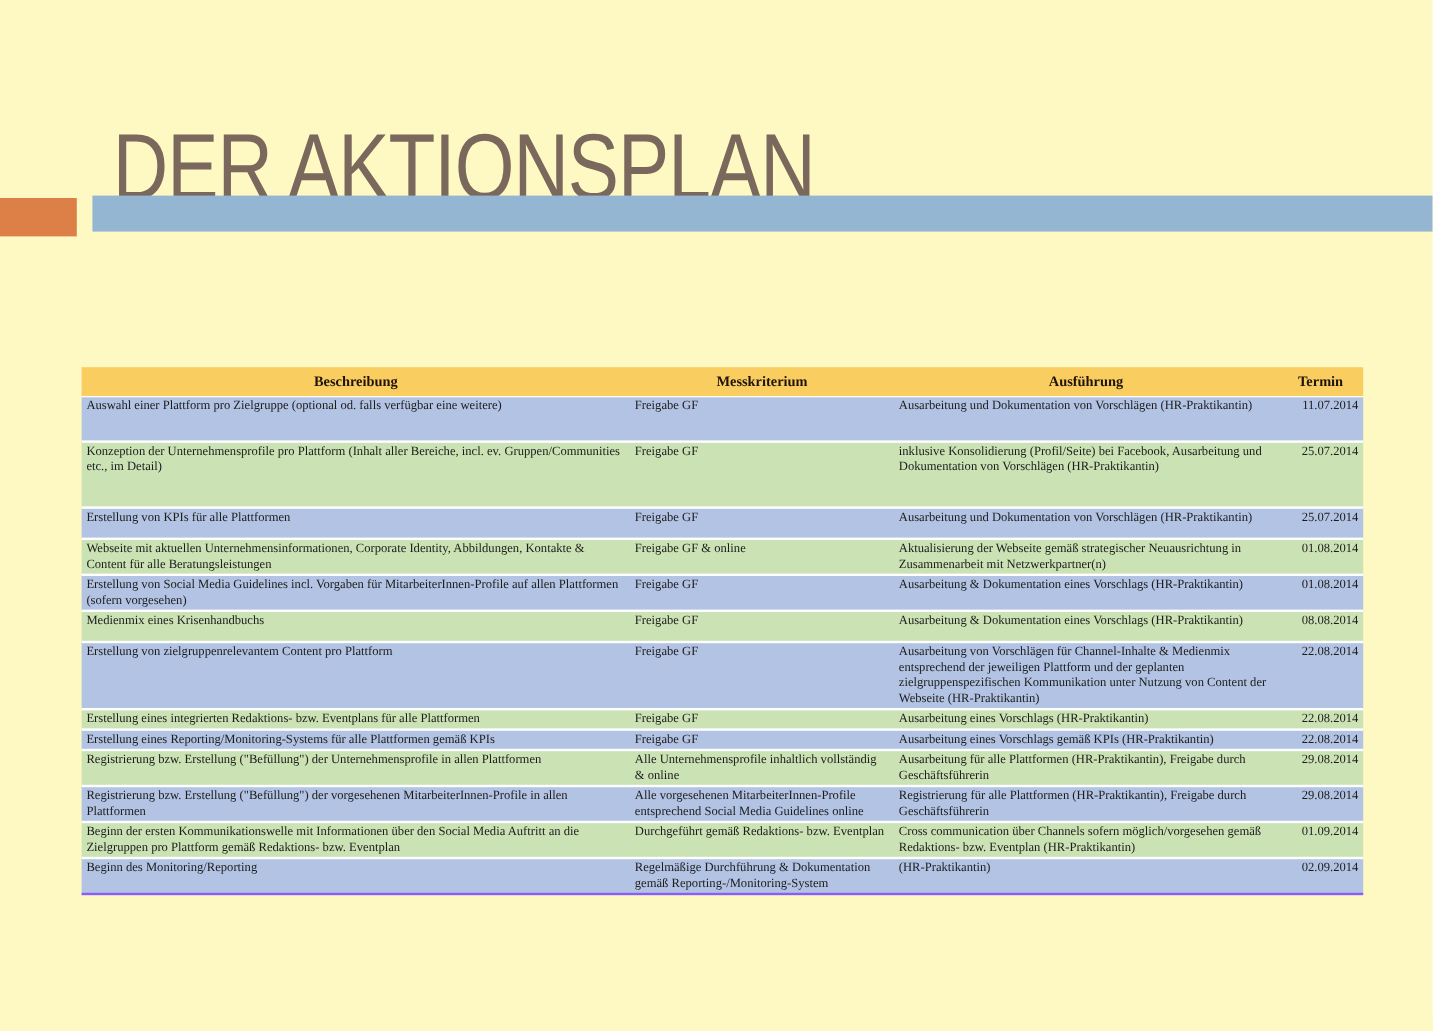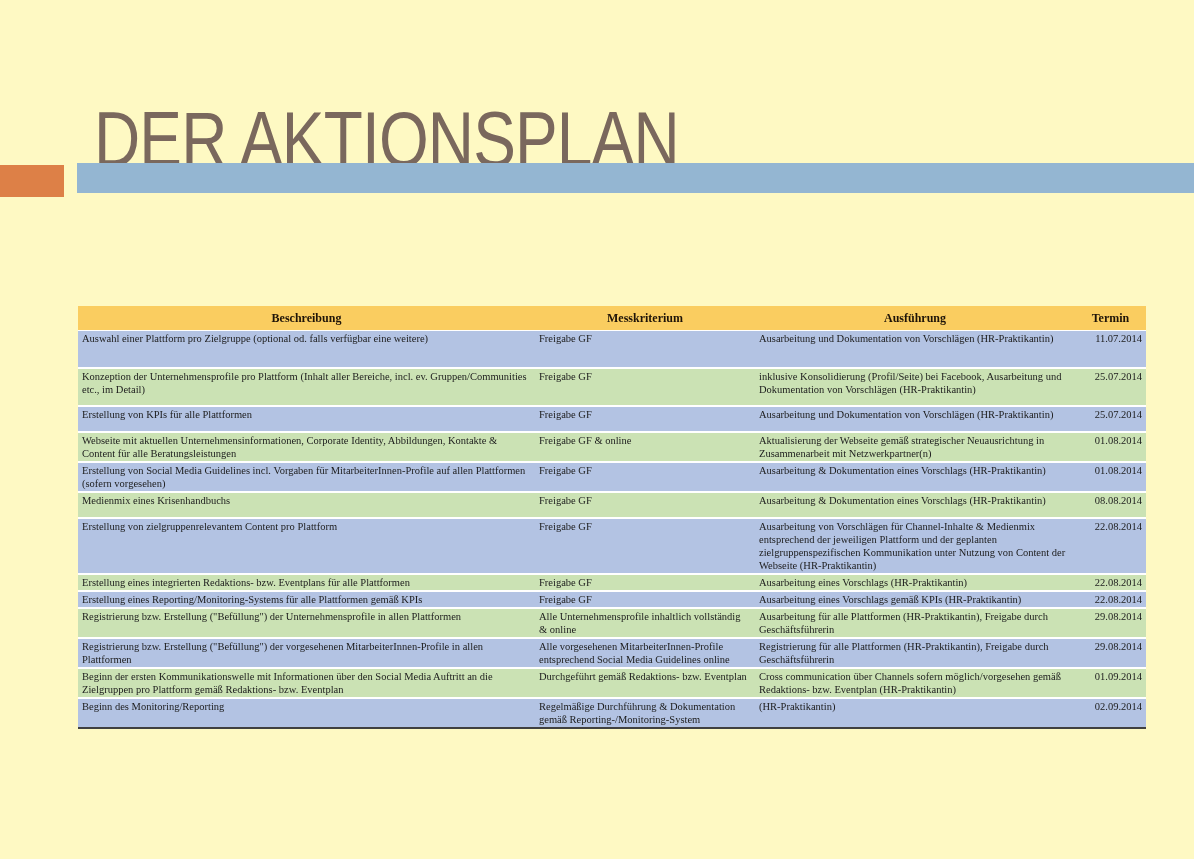--- a/index.html
+++ b/index.html
@@ -40,21 +40,21 @@
     background:var(--accent-blue);
   }
   .accent-block-orange{
     position:absolute;
     left:0;top:165px;
     width:64px;height:32px;
     background:var(--accent-orange);
   }
   .plan-table-wrap{
     position:absolute;
-    left:78px;top:306px;
+    left:68px;top:306px;
     width:1068px;
   }
   table.plan-table{
     width:1068px;
     border-collapse:collapse;
     table-layout:fixed;
     font-family:"Liberation Serif", serif;
     font-size:10.5px;
     line-height:13px;
     color:var(--cell-text);
@@ -80,24 +80,24 @@
     word-wrap:break-word;
   }
   table.plan-table tbody td.termin{
     text-align:right;
     padding-right:4px;
     white-space:nowrap;
   }
   table.plan-table tbody tr{border-bottom:2px solid #ffffff;}
   table.plan-table tbody tr.row-blue td{background:var(--row-blue);}
   table.plan-table tbody tr.row-green td{background:var(--row-green);}
-  table.plan-table tbody tr:last-child{border-bottom:2px solid #404040;}
+  table.plan-table tbody tr:last-child{border-bottom:2px solid #8b5cf6;}
   
   tbody tr:nth-child(1){height:37px;}
-  tbody tr:nth-child(2){height:38px;}
+  tbody tr:nth-child(2){height:55px;}
   tbody tr:nth-child(3){height:26px;margin-left:11px;}
   tbody tr:nth-child(4){height:26px;border-radius:10px;}
   tbody tr:nth-child(5){height:26px;}
   tbody tr:nth-child(6){height:26px;}
   tbody tr:nth-child(7){height:56px;}
   tbody tr:nth-child(8){height:16px;margin-left:41px;}
   tbody tr:nth-child(9){height:16px;}
   tbody tr:nth-child(10){height:26px;}
   tbody tr:nth-child(11){height:28px;}
   tbody tr:nth-child(12){height:28px;}

